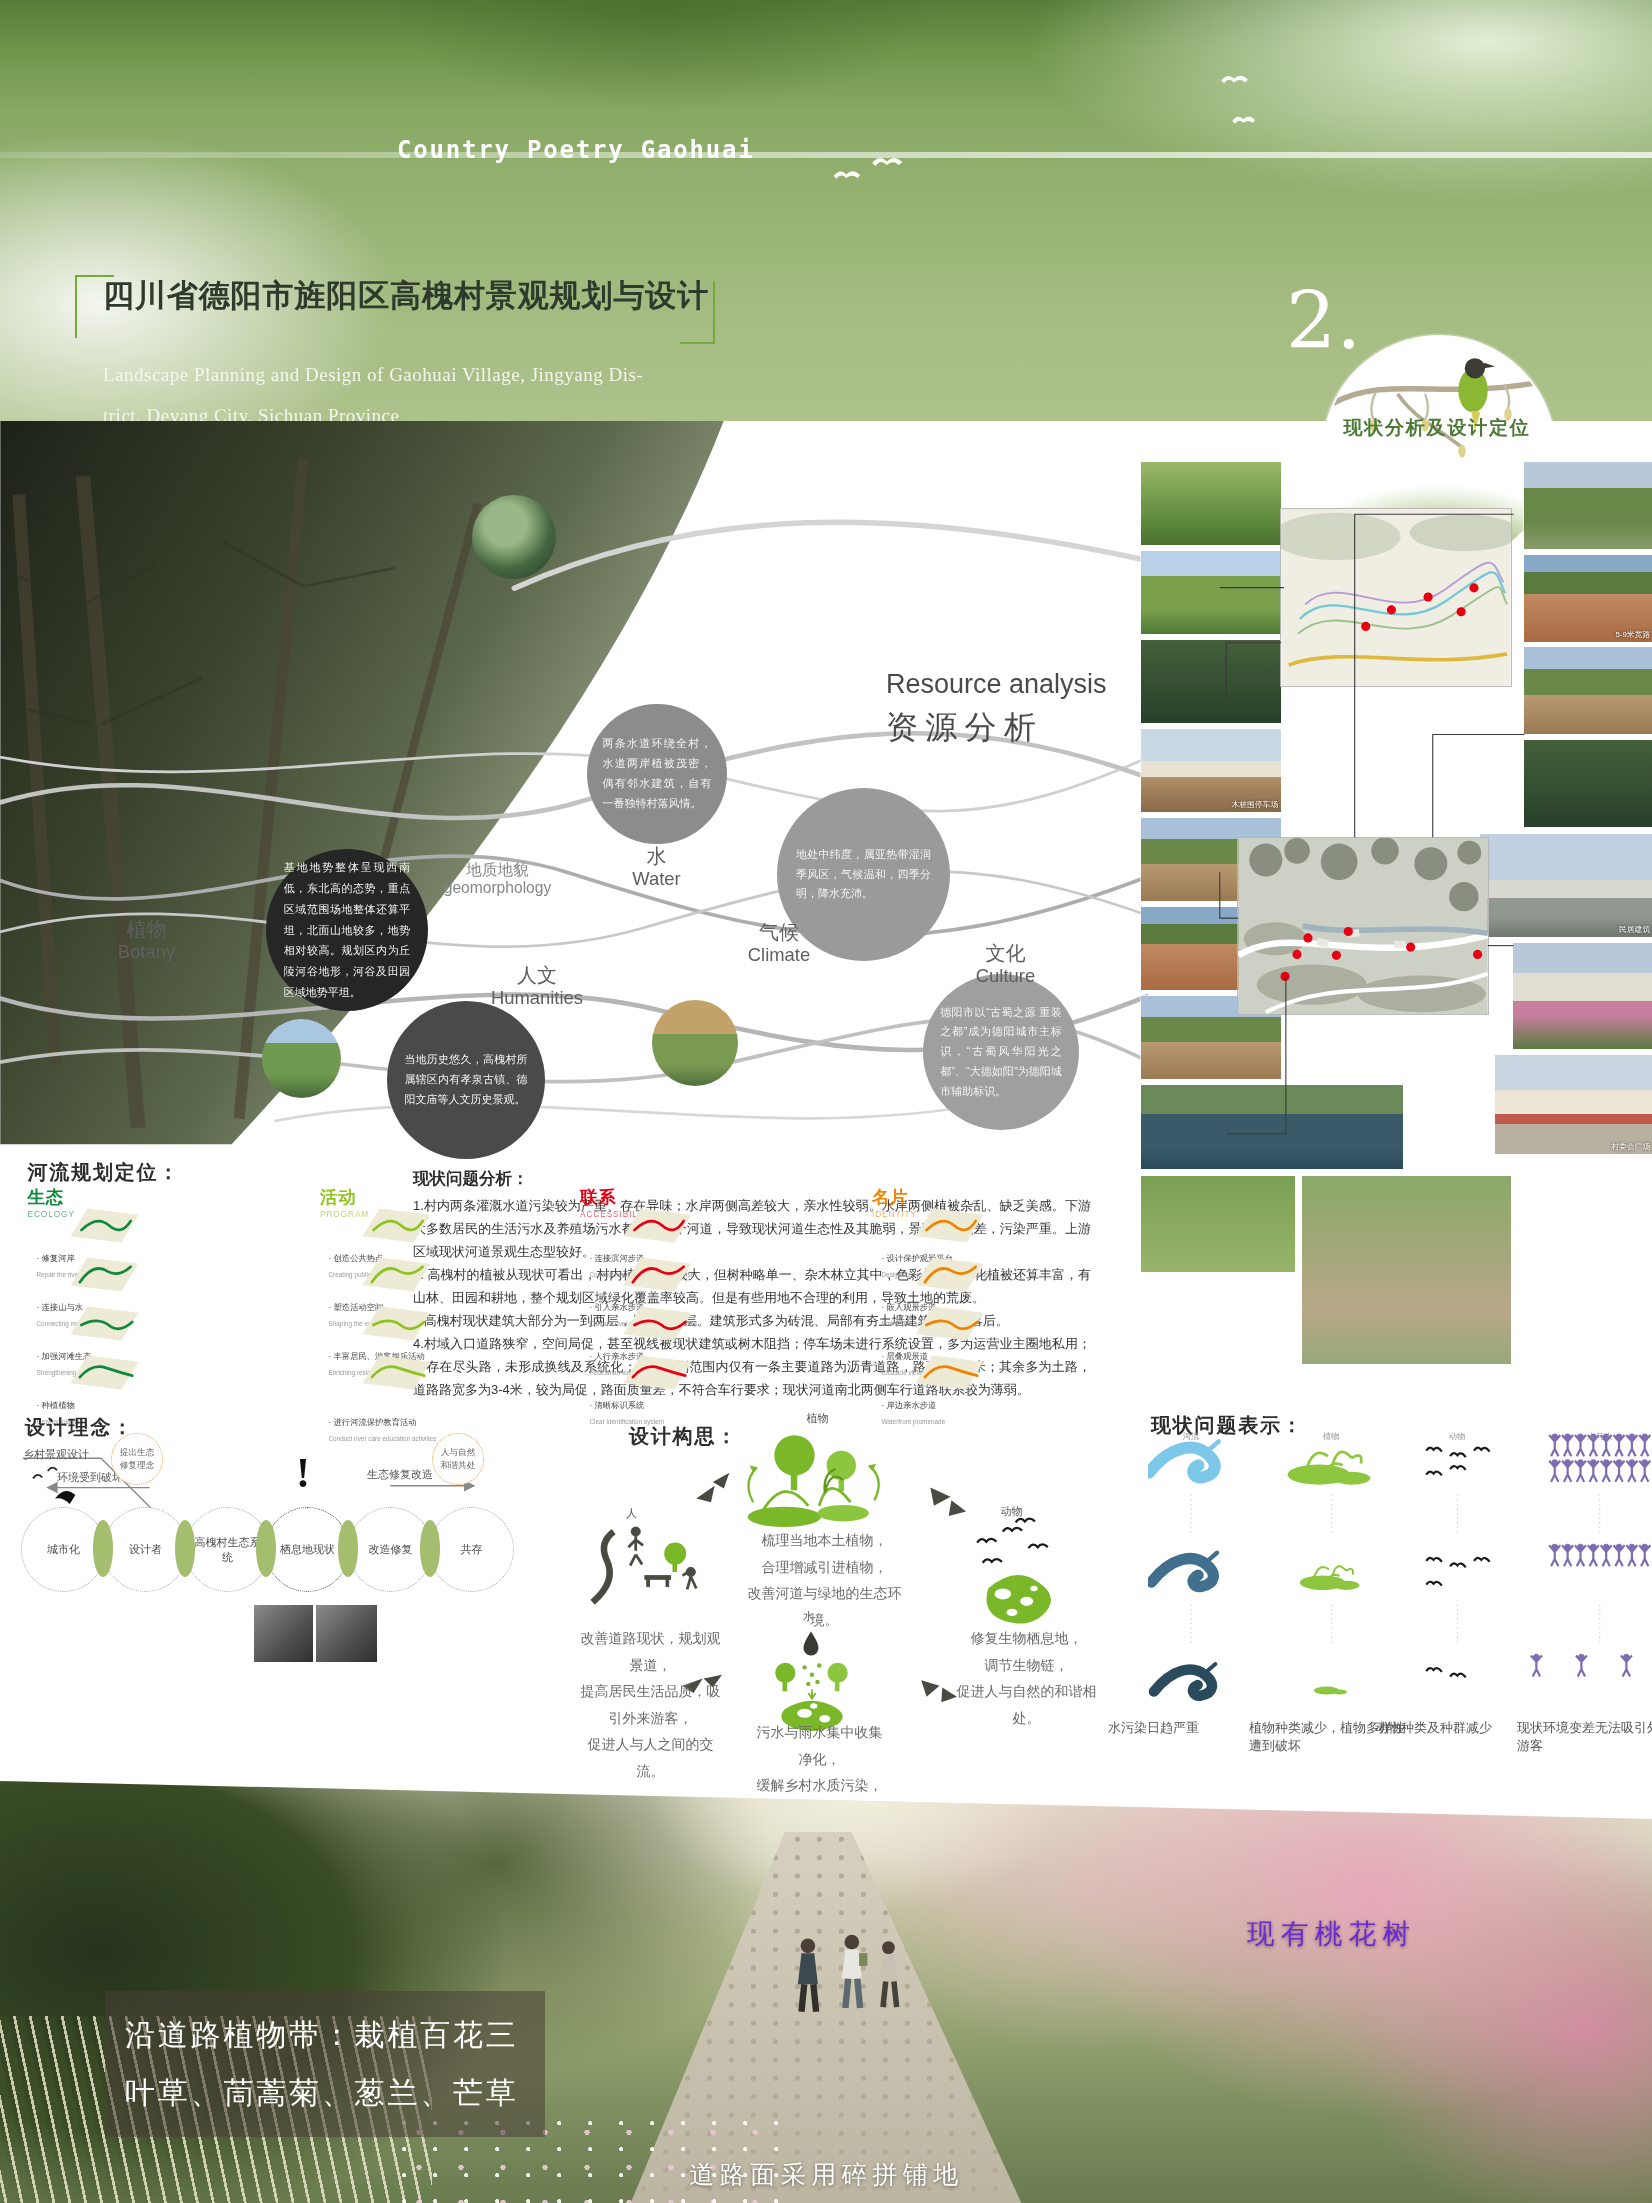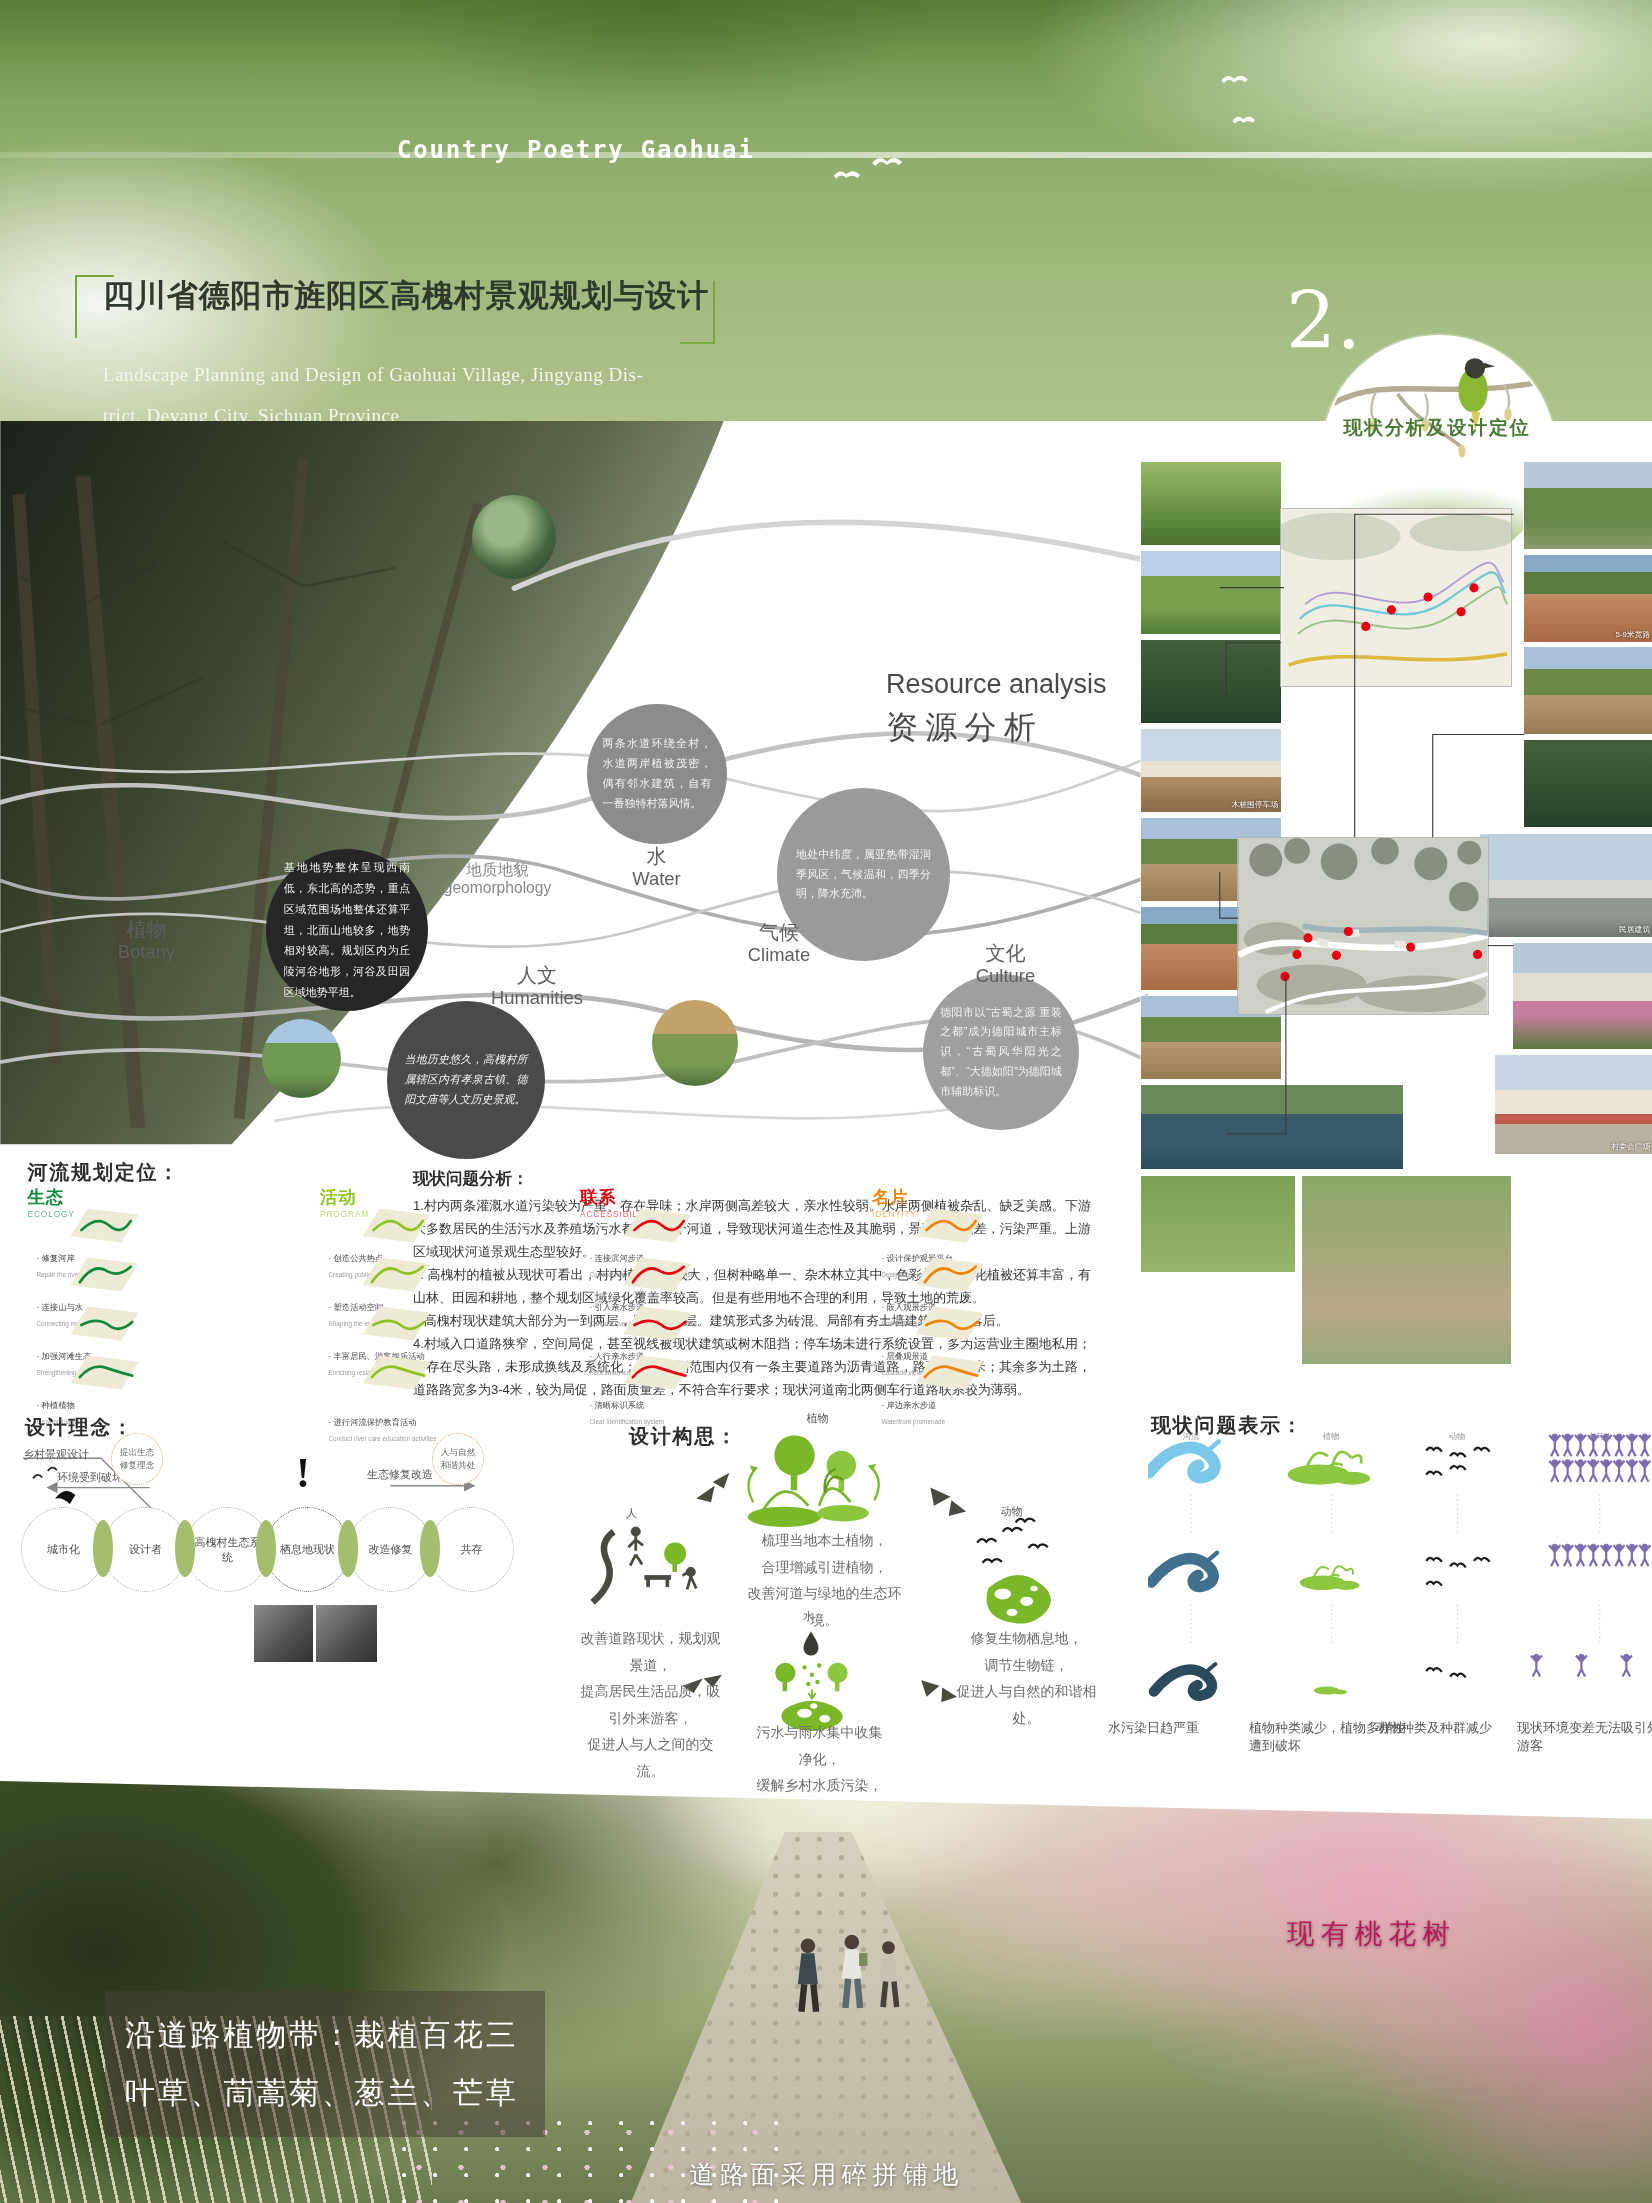--- a/index.html
+++ b/index.html
@@ -32,21 +32,21 @@
   .res-title{left:886px;top:669px;color:#4a4a4a;}
   .res-title .en{font-size:27px;} .res-title .cn{font-size:32px;letter-spacing:7.3px;margin-top:5.5px;}
   .bubble{border-radius:50%;display:flex;align-items:center;justify-content:center;}
   .bubble span{display:block;width:78%;text-align:justify;color:#f4f4f4;font-size:11px;line-height:1.8;}
   .bub-water{left:587px;top:704px;width:140px;height:140px;background:#8c8c8c;}
   .bub-geo{left:266px;top:849px;width:162px;height:162px;background:#262626;}
   .bub-geo span{font-size:11px;line-height:1.9;}
   .bub-botany{left:54px;top:961px;width:171px;height:171px;background:#0e0e0e;}
   .bub-botany span{font-size:10.6px;line-height:1.85;}
   .bub-climate{left:777px;top:788px;width:173px;height:173px;background:#9a9a9a;}
-  .bub-hum{left:387px;top:1001px;width:158px;height:158px;background:#4a4a4a;font-style:italic;}
+  .bub-hum{left:387px;top:1001px;width:158px;height:158px;background:#4a4a4a;}
   .bub-cult{left:923px;top:974px;width:156px;height:156px;background:#9f9f9f;}
   .node-label{text-align:center;color:#5f5f5f;line-height:1.15;}
   .node-label .cn{font-size:20px;} .node-label .en{font-size:18.4px;}
   .lbl-botany{left:87px;top:918px;width:119px;}
   .lbl-geo{left:415px;top:861px;width:165px;} .lbl-geo .cn,.lbl-geo .en{font-size:15.6px;color:#868686;}
   .lbl-water{left:597px;top:845px;width:119px;}
   .lbl-climate{left:724px;top:921px;width:110px;}
   .lbl-hum{left:468px;top:964px;width:138px;}
   .lbl-cult{left:955px;top:942px;width:101px;}
   .photo-circle{border-radius:50%;}
@@ -106,21 +106,21 @@
       radial-gradient(ellipse 386px 230px at 66% 28%, rgba(226,188,190,.7) 0%, rgba(226,188,190,0) 70%),
       linear-gradient(180deg,#e9e4d0 0%,#d6d4bc 20%,#b4bb90 38%,#97a473 58%,#7c8e5e 80%,#6a7c50 100%);}
   .path-walk{left:569px;top:1832px;width:514px;height:371px;clip-path:polygon(42% 0,55% 0,88% 100%,12% 100%);
     background:radial-gradient(circle 4.6px at 8.3px 7.3px,#b3aa96 55%,rgba(0,0,0,0) 60%),linear-gradient(180deg,#d6d0be,#bcb5a2);
     background-size:22px 18.4px,100% 100%;}
   .grass-strip{left:0;top:2016px;width:432px;height:187px;opacity:.95;
     background:repeating-linear-gradient(78deg,rgba(238,233,206,0) 0 4.6px,rgba(238,233,206,.85) 4.6px 7.3px,rgba(104,124,66,.12) 7.3px 15.6px);}
   .flower-row{left:395px;top:2114px;width:395px;height:89px;opacity:.9;
     background:radial-gradient(circle 3.7px at 9.2px 9.2px,#ffffff 55%,rgba(255,255,255,0) 60%),radial-gradient(circle 4.6px at 24px 18.4px,#eec9d6 55%,rgba(0,0,0,0) 60%);
     background-size:31px 26px,42px 35px;}
-  .peach-label{left:1247px;top:1916px;color:#be185d;font-family:"Liberation Serif",serif;font-size:27.5px;letter-spacing:6.4px;text-shadow:0 0.9px 3.7px rgba(0,0,0,.45);margin-left:40px;}
+  .peach-label{left:1247px;top:1916px;color:#6d28d9;font-family:"Liberation Serif",serif;font-size:27.5px;letter-spacing:6.4px;text-shadow:0 0.9px 3.7px rgba(0,0,0,.45);}
   .plant-band{left:105px;top:1991px;width:400px;padding:14.7px 20px;background:rgba(72,62,54,.55);color:#fff;
     font-family:"Liberation Serif",serif;font-size:30px;letter-spacing:2.8px;line-height:1.95;}
   .road-label{left:50%;top:2158px;transform:translateX(-50%);color:#fff;font-family:"Liberation Serif",serif;font-size:25px;letter-spacing:5.5px;text-shadow:0 0.9px 3.7px rgba(0,0,0,.5);}
 </style>
 </head>
 <body>
 
 <div id="poster">
 
   <div class="abs header"></div>

